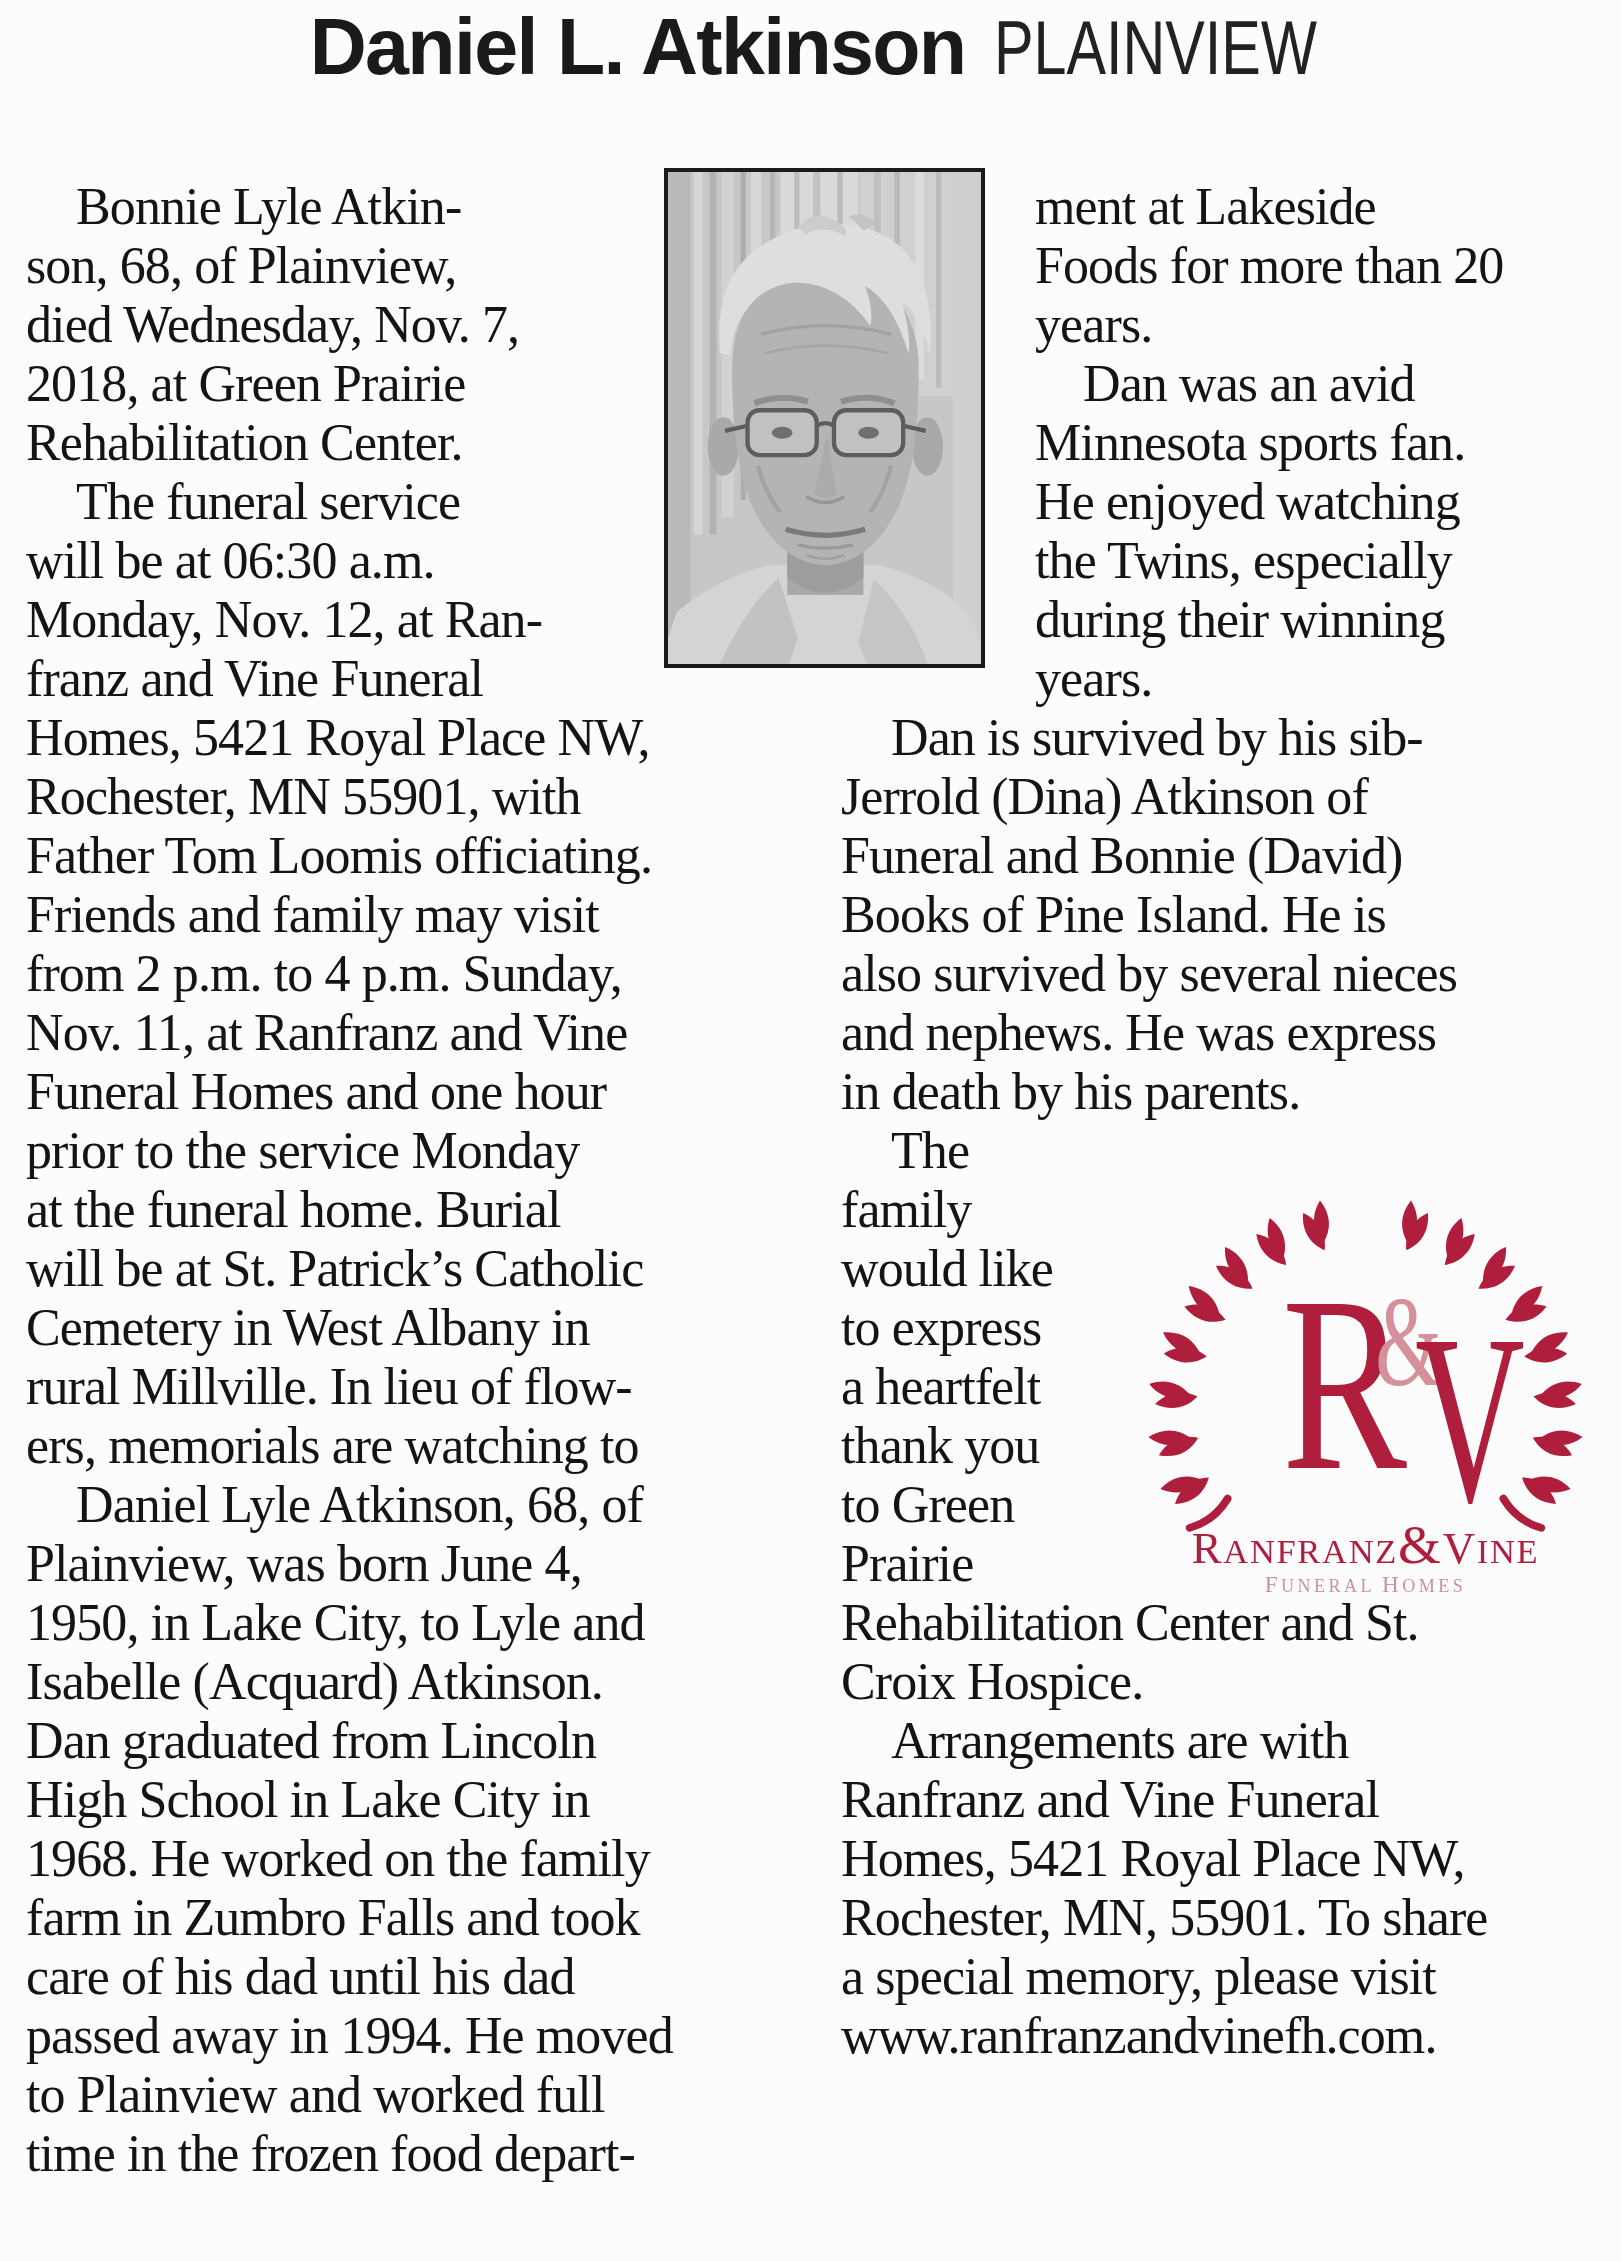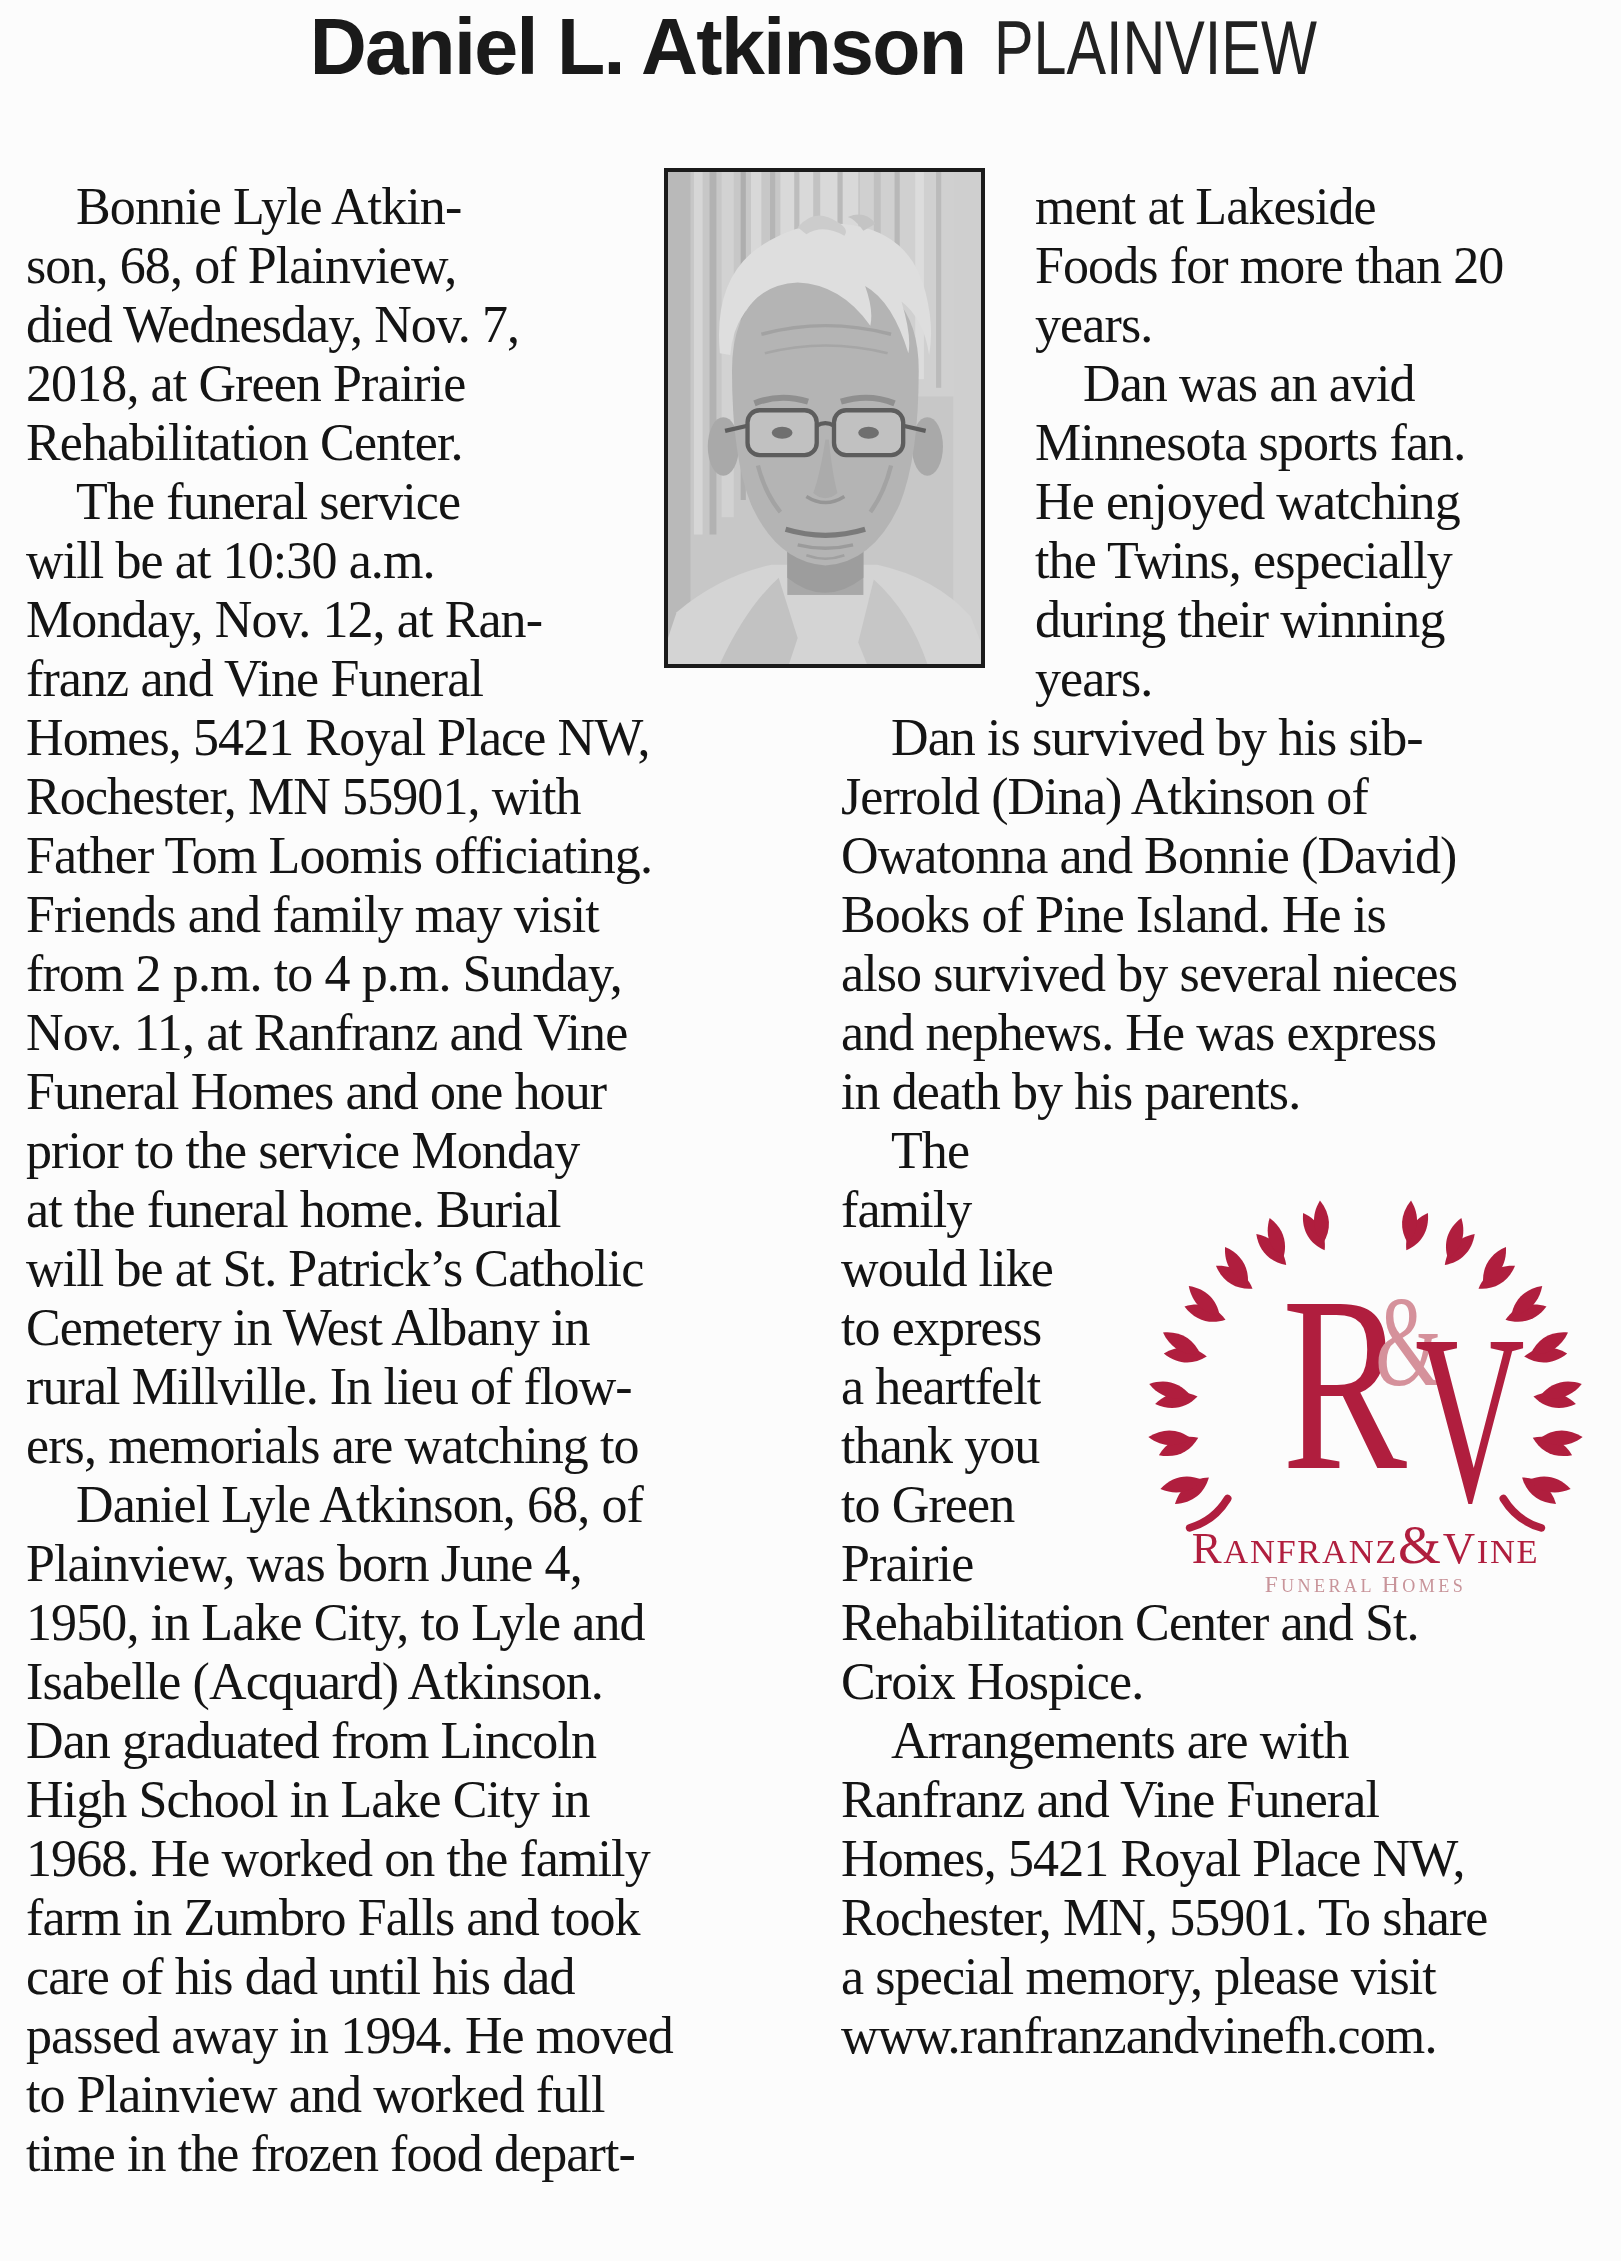--- a/index.html
+++ b/index.html
@@ -115,21 +115,21 @@
     </svg>
   </div>
 
   <div class="col col-left">
       <div class="line indent">Bonnie Lyle Atkin-</div>
       <div class="line">son, 68, of Plainview,</div>
       <div class="line">died Wednesday, Nov. 7,</div>
       <div class="line">2018, at Green Prairie</div>
       <div class="line">Rehabilitation Center.</div>
       <div class="line indent">The funeral service</div>
-      <div class="line">will be at 10:30 a.m.</div>
+      <div class="line">will be at 06:30 a.m.</div>
       <div class="line">Monday, Nov. 12, at Ran-</div>
       <div class="line">franz and Vine Funeral</div>
       <div class="line">Homes, 5421 Royal Place NW,</div>
       <div class="line">Rochester, MN 55901, with</div>
       <div class="line">Father Tom Loomis officiating.</div>
       <div class="line">Friends and family may visit</div>
       <div class="line">from 2 p.m. to 4 p.m. Sunday,</div>
       <div class="line">Nov. 11, at Ranfranz and Vine</div>
       <div class="line">Funeral Homes and one hour</div>
       <div class="line">prior to the service Monday</div>
@@ -156,21 +156,21 @@
       <div class="line inset">Foods for more than 20</div>
       <div class="line inset">years.</div>
       <div class="line indent inset">Dan was an avid</div>
       <div class="line inset">Minnesota sports fan.</div>
       <div class="line inset">He enjoyed watching</div>
       <div class="line inset">the Twins, especially</div>
       <div class="line inset">during their winning</div>
       <div class="line inset">years.</div>
       <div class="line indent">Dan is survived by his sib-</div>
       <div class="line">Jerrold (Dina) Atkinson of</div>
-      <div class="line">Owatonna and Bonnie (David)</div>
+      <div class="line">Funeral and Bonnie (David)</div>
       <div class="line">Books of Pine Island. He is</div>
       <div class="line">also survived by several nieces</div>
       <div class="line">and nephews. He was express</div>
       <div class="line">in death by his parents.</div>
       <div class="line indent">The</div>
       <div class="line">family</div>
       <div class="line">would like</div>
       <div class="line">to express</div>
       <div class="line">a heartfelt</div>
       <div class="line">thank you</div>

